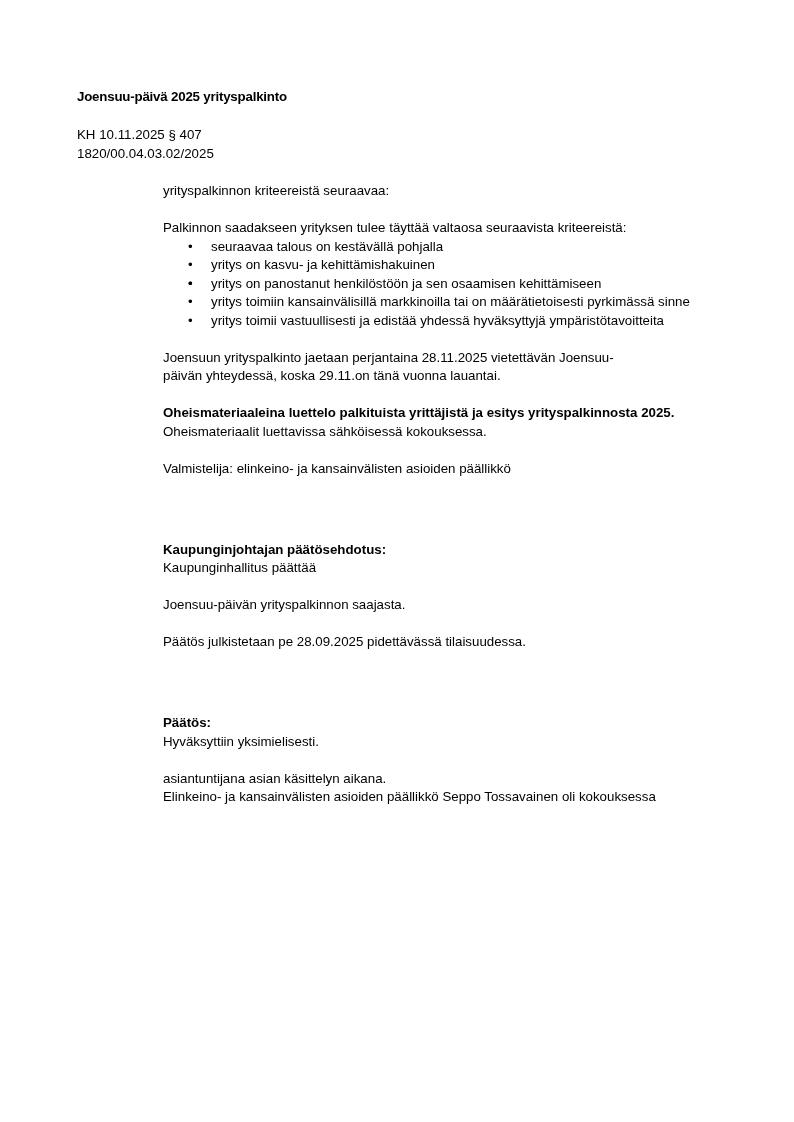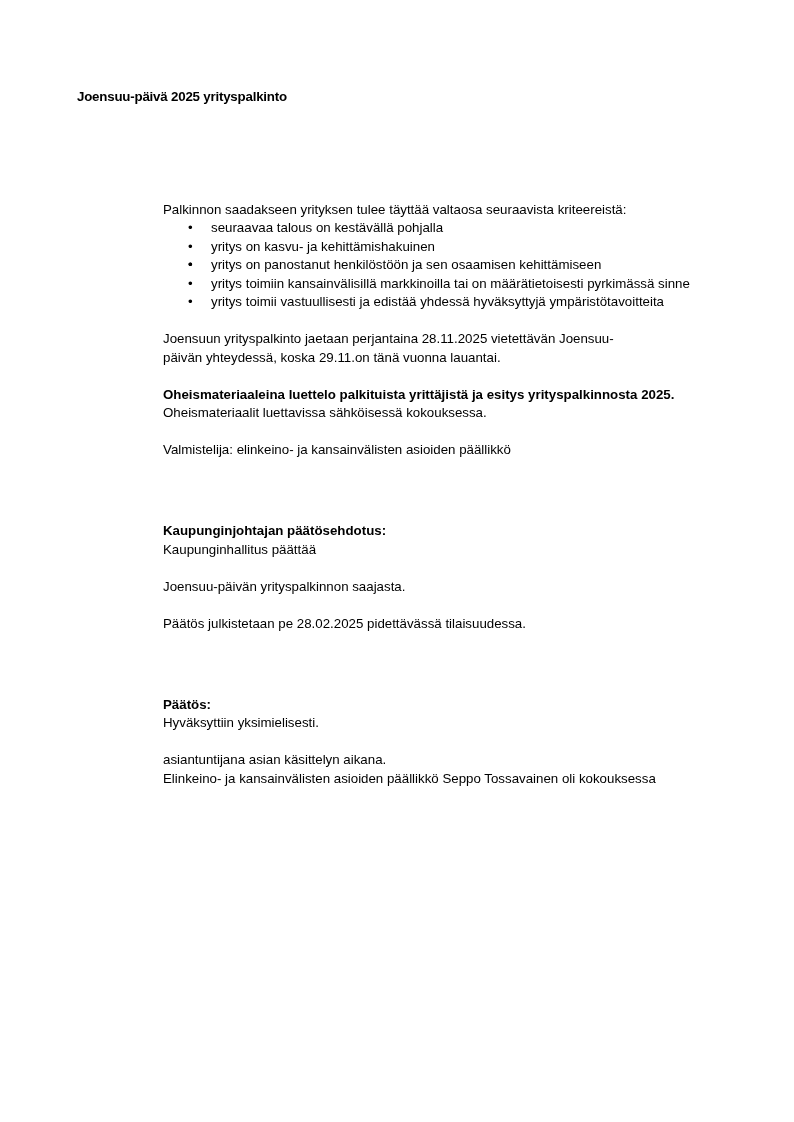--- a/index.html
+++ b/index.html
@@ -15,23 +15,28 @@
     ul.bullets li { position: relative; padding-left: 48px; }
     ul.bullets li .dot { position: absolute; left: 25px; top: 0; }
     .bold { font-weight: bold; margin-top: 44px; }
   </style>
 </head>
 <body>
 
 <div class="page">
   <div class="title">Joensuu-päivä 2025 yrityspalkinto</div>
 
+  <div class="meta">
+    <div>KH 10.11.2025 § 407</div>
+    <div>1820/00.04.03.02/2025</div>
+  </div>
 
   <div class="body">
     <div class="p">
+      <div>yrityspalkinnon kriteereistä seuraavaa:</div>
     </div>
     <div class="gap"></div>
 
     <div class="p">Palkinnon saadakseen yrityksen tulee täyttää valtaosa seuraavista kriteereistä:</div>
     <ul class="bullets">
       <li><span class="dot">•</span><span>seuraavaa talous on kestävällä pohjalla</span></li>
       <li><span class="dot">•</span><span>yritys on kasvu- ja kehittämishakuinen</span></li>
       <li><span class="dot">•</span></li>
       <li><span class="dot">•</span><span>yritys on panostanut henkilöstöön ja sen osaamisen kehittämiseen</span></li>
       <li style="padding-right:10px;"><span class="dot">•</span><span>yritys toimiin kansainvälisillä markkinoilla tai on määrätietoisesti pyrkimässä sinne</span></li>
@@ -54,21 +59,21 @@
     <div class="p">Valmistelija: elinkeino- ja kansainvälisten asioiden päällikkö</div>
     <div class="gap"></div>
 
     <div class="p bold">Kaupunginjohtajan päätösehdotus:</div>
     <div class="p">Kaupunginhallitus päättää</div>
     <div class="gap"></div>
 
     <div class="p">Joensuu-päivän yrityspalkinnon saajasta.</div>
     <div class="gap"></div>
 
-    <div class="p">Päätös julkistetaan pe 28.02.2025 pidettävässä tilaisuudessa.</div>
+    <div class="p">Päätös julkistetaan pe 28.09.2025 pidettävässä tilaisuudessa.</div>
     <div class="gap"></div>
 
     <div class="p bold">Päätös:</div>
     <div class="p">Hyväksyttiin yksimielisesti.</div>
     <div class="gap"></div>
 
     <div class="p">
       <div>asiantuntijana asian käsittelyn aikana.</div>
       <div style="white-space:nowrap;">Elinkeino- ja kansainvälisten asioiden päällikkö Seppo Tossavainen oli kokouksessa</div>
     </div>

